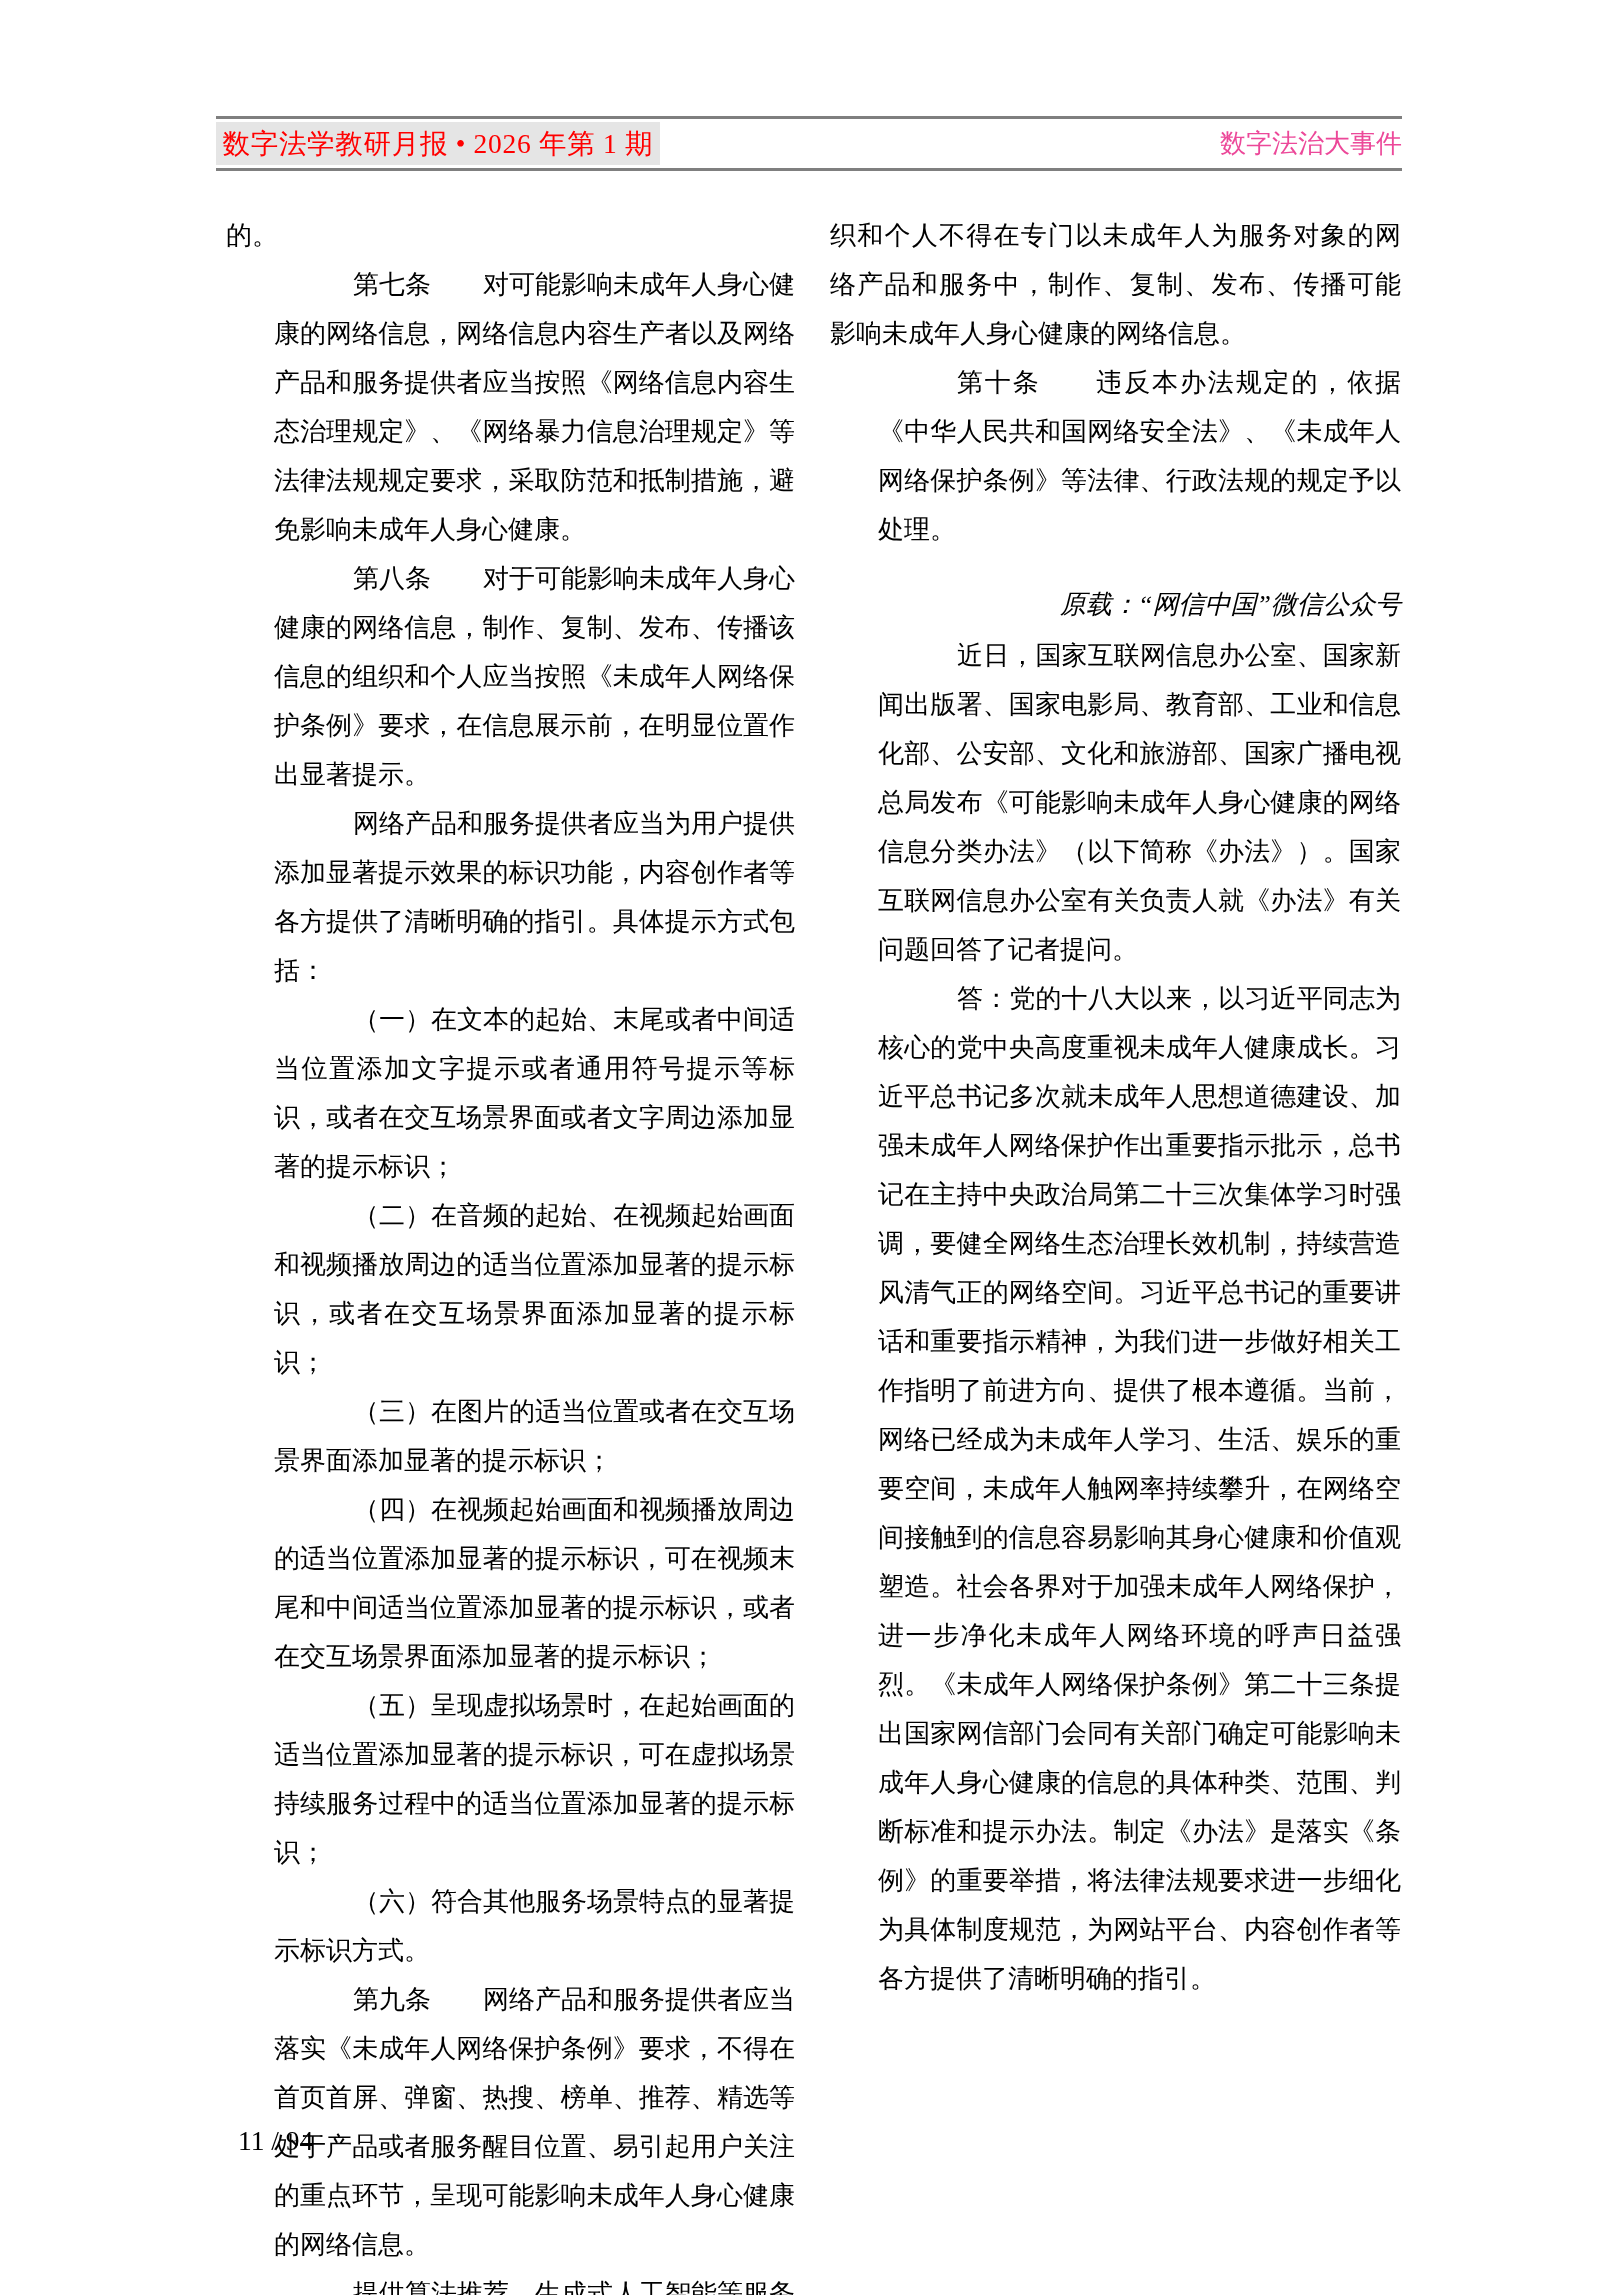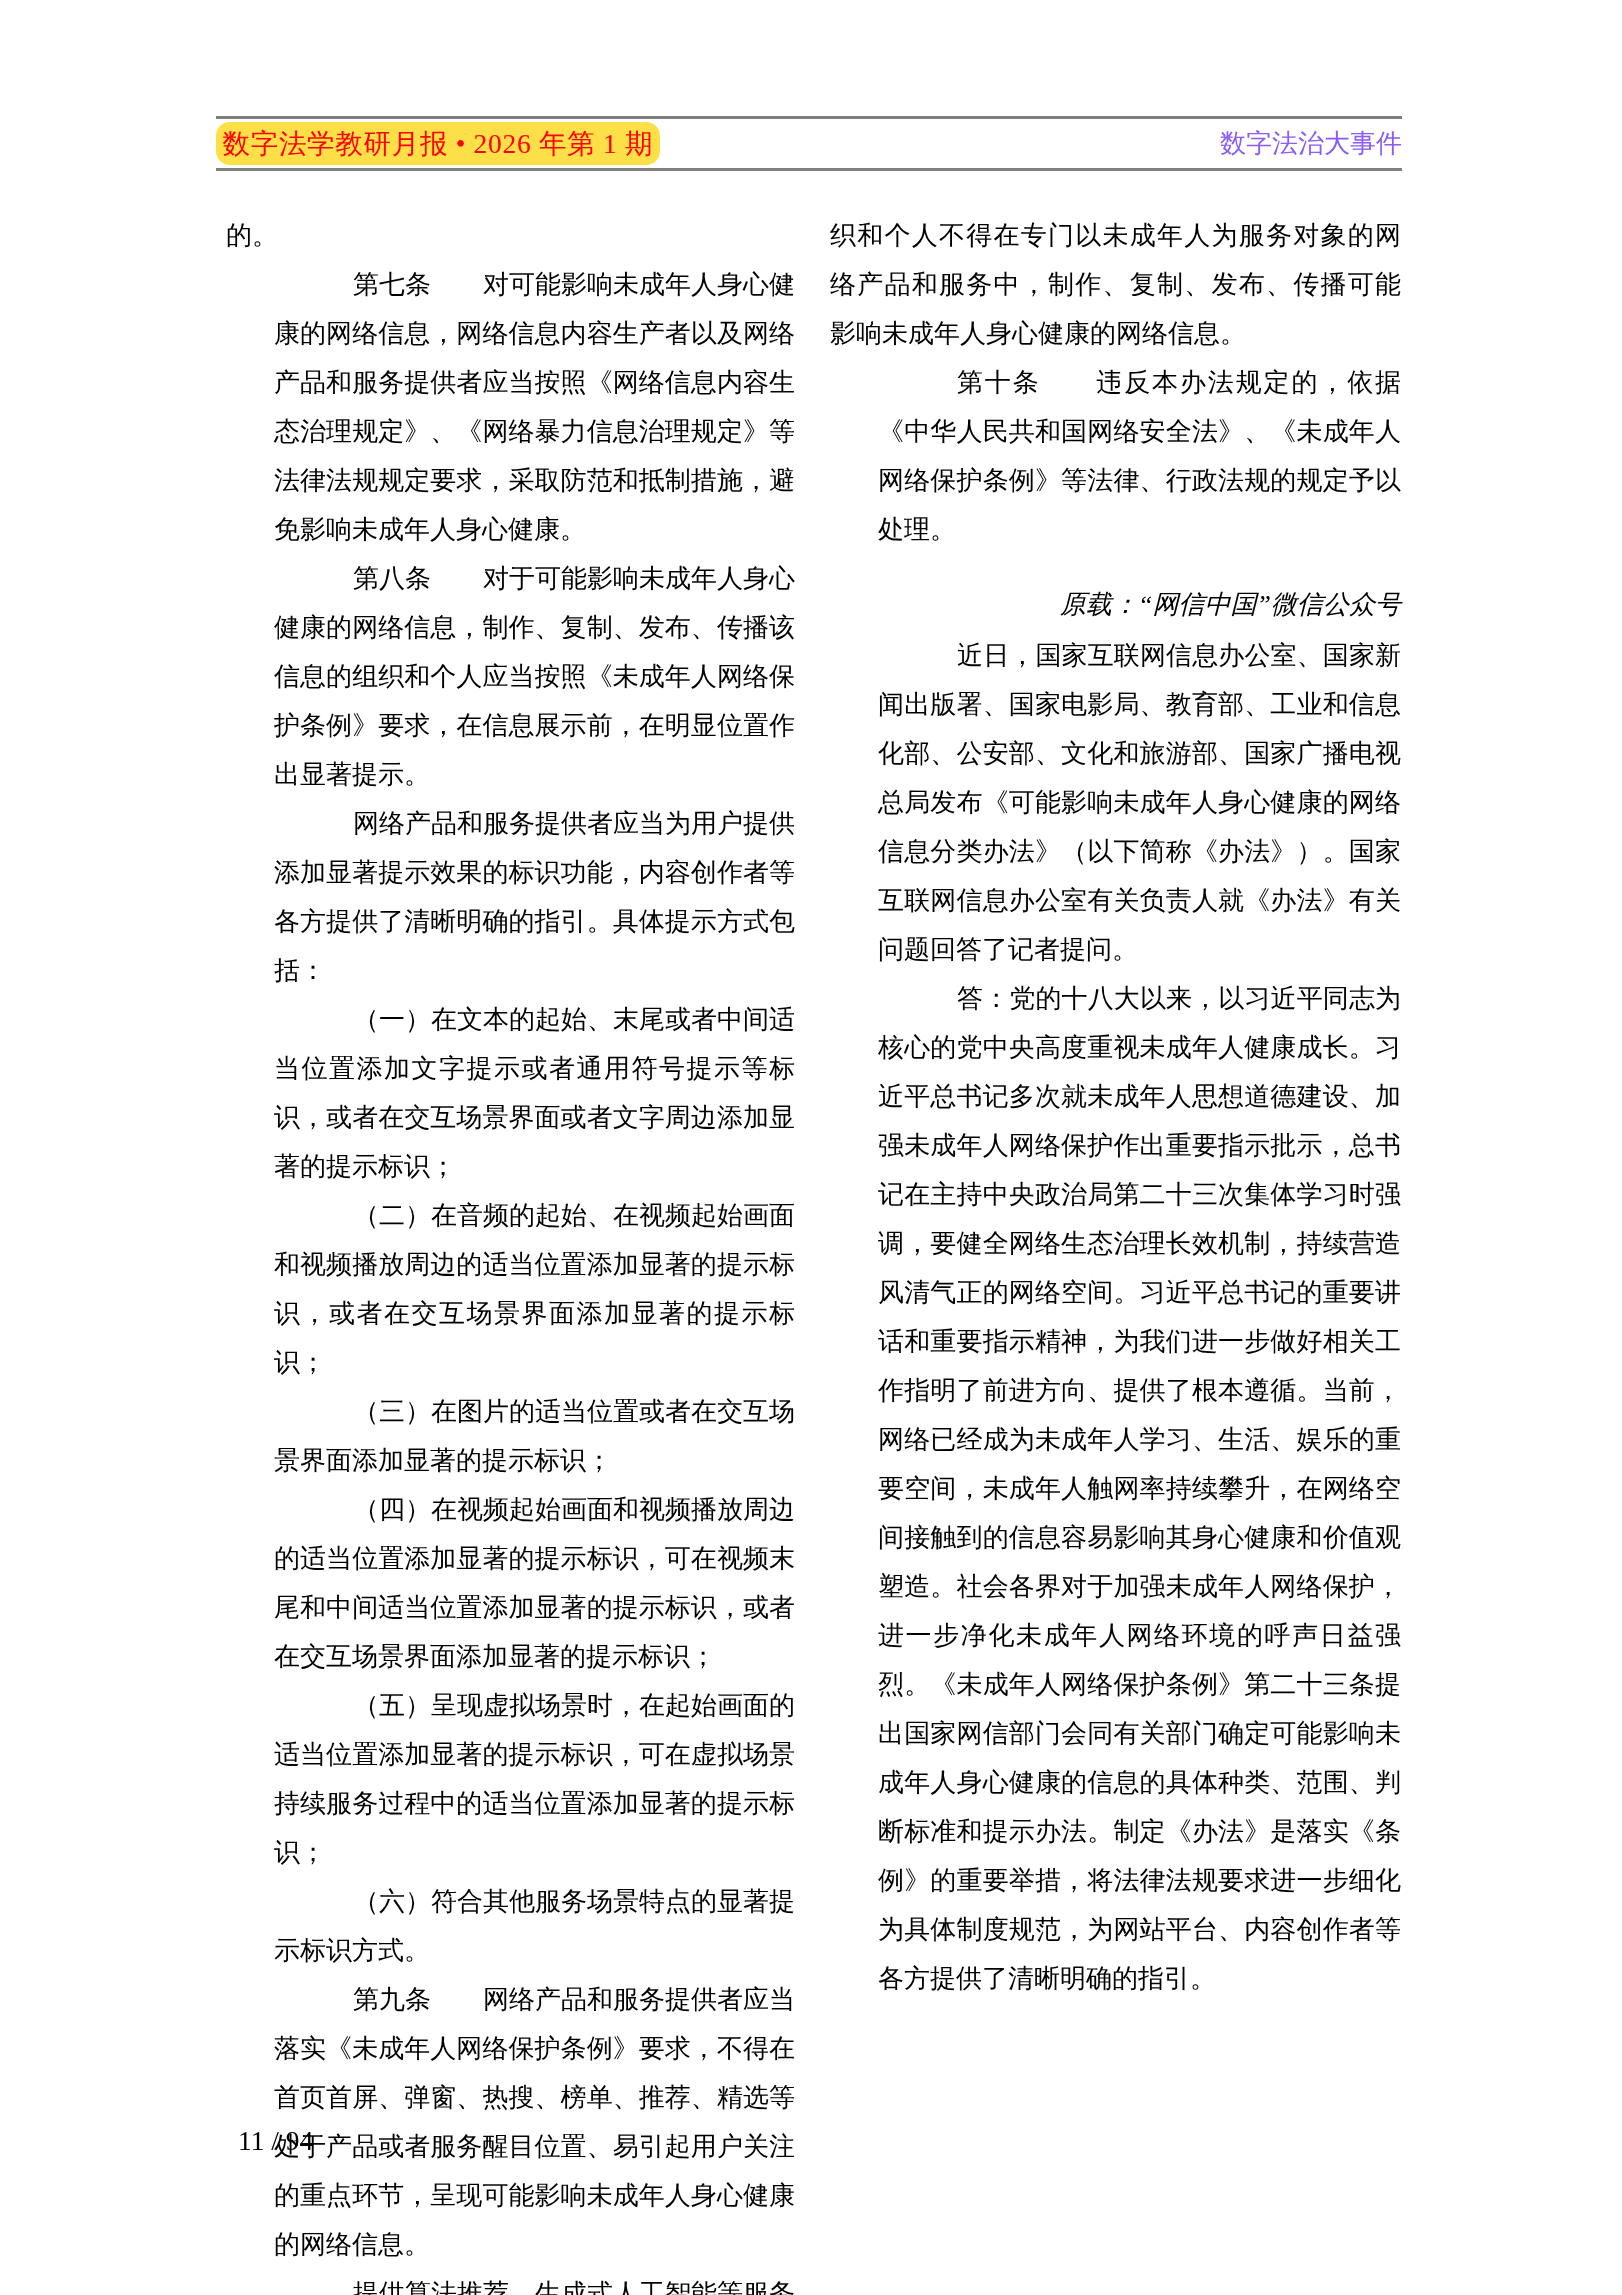--- a/index.html
+++ b/index.html
@@ -21,29 +21,28 @@
     height: 55px;
     border-top: 3.3px solid #7f7f7f;
     border-bottom: 3.9px solid #7f7f7f;
     display: flex;
     align-items: center;
     justify-content: space-between;
   }
   .masthead-left {
     font-size: 27.5px;
     color: #ff0000;
-    background: #fde047;
+    background: #e5e5e5;
     padding: 3.3px 6.5px;
     letter-spacing: 0.7px;
     white-space: nowrap;
-    border-radius: 14px;
   }
   .masthead-right {
     font-size: 26px;
-    color: #8b5cf6;
+    color: #ec4899;
     white-space: nowrap;
   }
   .column {
     position: absolute;
     top: 211px;
     font-size: 26px;
     line-height: 49px;
     text-align: justify;
   }
   .col-left  { left: 226px;  width: 569px; }

